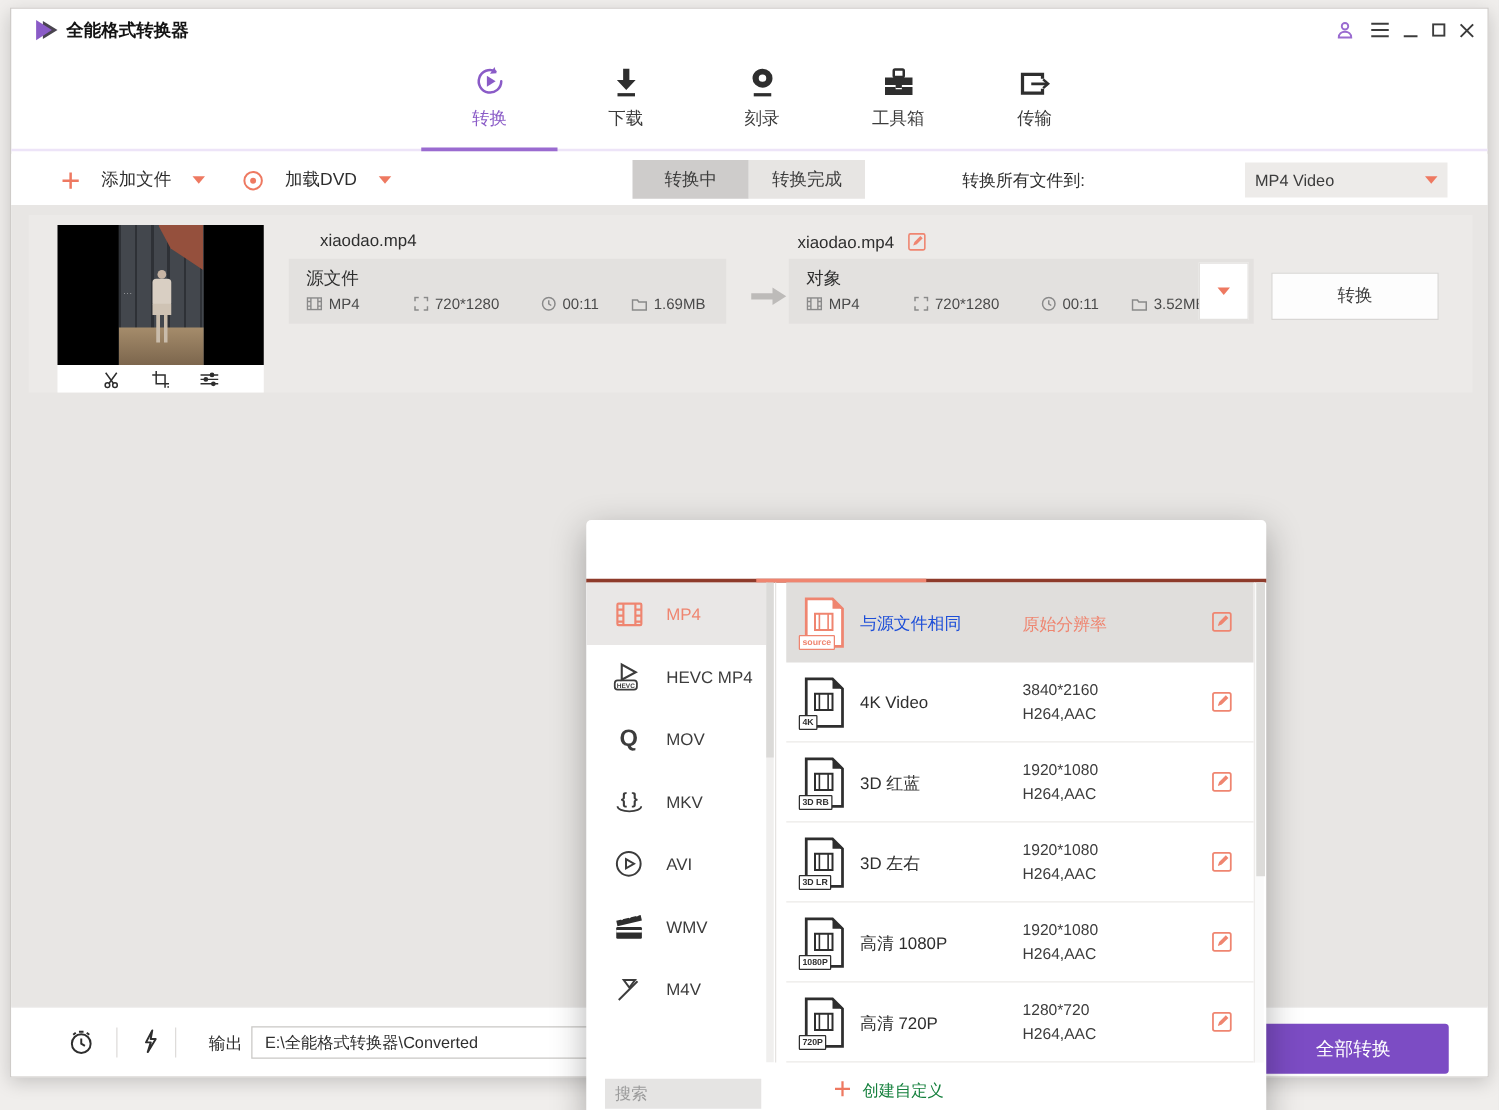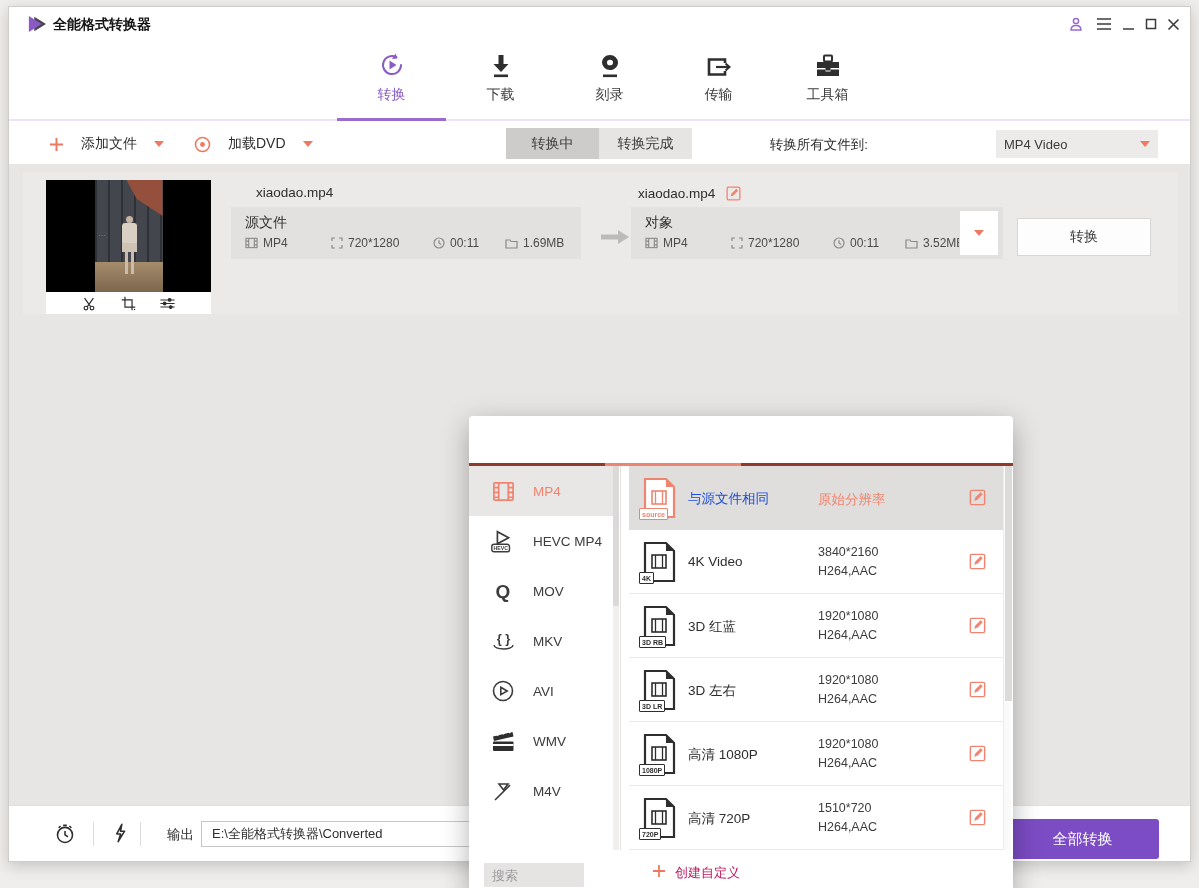--- a/index.html
+++ b/index.html
@@ -86,23 +86,23 @@
   .preset-row.selected .pr-icon { color:#ef8570; }
   .pr-badge { position:absolute; left:-3px; bottom:-1px; background:#fff; border:1.5px solid currentColor; font-size:7px; font-weight:bold; line-height:1; padding:1.5px 2px; border-radius:1px; white-space:nowrap; }
   .pr-name { position:absolute; left:59px; top:24px; font-size:13.5px; color:#2e2e2e; }
   .preset-row.selected .pr-name { color:#1d4ed8;text-align:center; }
   .pr-info { position:absolute; left:189px; top:13px; font-size:12.5px; line-height:19px; color:#3c3c3c; }
   .preset-row.selected .pr-info { top:24px; color:#ef8570; font-size:13.5px; }
   .pr-edit { position:absolute; right:16px; top:22px; width:19px; height:19px; cursor:pointer; }
   .rscroll { position:absolute; left:534px; top:50px; width:8px; height:384px; background:#fafafa; border-left:1px solid #eeecea; }
   .rscroll .rthumb { position:absolute; left:1px; top:0; width:7px; height:235px; background:#dcdbd9; }
   .pp-bottom { position:absolute; left:0; top:434px; right:0; height:50px; }
-  .search-input { position:absolute; left:15px; top:13px; width:100px; height:24px; background:#e5e4e3; border:none; outline:none; font-size:13px; padding:0 8px; color:#737373; font-family:Liberation Sans, sans-serif; }
+  .search-input { position:absolute; left:15px; top:13px; width:125px; height:24px; background:#e5e4e3; border:none; outline:none; font-size:13px; padding:0 8px; color:#737373; font-family:Liberation Mono, monospace; }
   .search-input::placeholder { color:#9a9a9a; }
-  .create-custom { position:absolute; left:183px; top:14px; display:flex; align-items:flex-start; gap:9px; font-size:13px; color:#be185d; cursor:pointer; }
+  .create-custom { position:absolute; left:198px; top:14px; display:flex; align-items:flex-start; gap:9px; font-size:13px; color:#15803d; cursor:pointer; }
 
   
   .bottombar { position:absolute; left:0; bottom:0; right:0; height:56px; background:#fff; border-top:1px solid #e2e0de; }
   .bb-icon { position:absolute; top:17px; width:22px; height:22px; cursor:pointer; }
   .bb-clock { left:45px; } .bb-flash { left:100px; top:16px; }
   .bb-div { position:absolute; top:16px; width:1px; height:24px; background:#dedcda; }
   .bbd1 { left:84px; } .bbd2 { left:131px; }
   .bb-out-label { position:absolute; left:158px; top:20px; font-size:13.5px; color:#2e2e2e; }
   .path-select { position:absolute; left:192px; top:15px; width:358px; height:26px; border:1px solid #c9c7c5; background:#fff; display:flex; align-items:center; padding:0 10px; font-size:13px; color:#2e2e2e; cursor:pointer; }
   .path-select .caret { margin-left:auto; }
@@ -176,37 +176,37 @@
         <span class="ni">
           <svg width="24" height="26" viewBox="0 0 24 26">
               <path fill-rule="evenodd" d="M12 2a8 8 0 0 1 8 8c0 4.4-3.6 8-8 8a8 8 0 0 1-8-8c0-4.4 3.6-8 8-8zm0 5a3 3 0 1 0 0 6 3 3 0 0 0 0-6z" fill="#2e2e2e" transform="scale(1 0.95)"></path>
               <rect x="5" y="21.5" width="14" height="2.6" fill="#2e2e2e"></rect>
             </svg>
         </span>
         <span class="nl">刻录</span>
       </div>
       <div class="nav-tab">
         <span class="ni">
+          <svg width="26" height="26" viewBox="0 0 26 26">
+              <rect x="9" y="2.5" width="8" height="6" rx="1" fill="none" stroke="#2e2e2e" stroke-width="2"></rect>
+              <path d="M2 9h22v6h-8.5v2.4h-5V15H2z" fill="#2e2e2e"></path>
+              <path d="M2 16.6h8.5v1.8h5v-1.8H24V23H2z" fill="#2e2e2e"></path>
+            </svg>
+        </span>
+        <span class="nl">工具箱</span>
+      </div>
+      <div class="nav-tab">
+        <span class="ni">
           <svg width="28" height="24" viewBox="0 0 28 24" fill="none" stroke="#2e2e2e" stroke-width="2.6">
               <path d="M20 8V4.5H4v15h16V16"></path>
               <path d="M11 12h13" stroke-width="2.2"></path>
               <path d="M20.5 8.5l4 3.5-4 3.5" stroke-width="2" fill="none"></path>
             </svg>
         </span>
         <span class="nl">传输</span>
-      </div>
-      <div class="nav-tab">
-        <span class="ni">
-          <svg width="26" height="26" viewBox="0 0 26 26">
-              <rect x="9" y="2.5" width="8" height="6" rx="1" fill="none" stroke="#2e2e2e" stroke-width="2"></rect>
-              <path d="M2 9h22v6h-8.5v2.4h-5V15H2z" fill="#2e2e2e"></path>
-              <path d="M2 16.6h8.5v1.8h5v-1.8H24V23H2z" fill="#2e2e2e"></path>
-            </svg>
-        </span>
-        <span class="nl">工具箱</span>
       </div>
     </div>
     <div class="nav-underline"></div>
   </div>
 
   <div class="toolbar">
     <div class="tb-btn tb-add">
       <svg width="15" height="15" viewBox="0 0 15 15" stroke="#ee7961" stroke-width="2">
           <path d="M7.5 1v13M1 7.5h13"></path>
         </svg>
@@ -516,21 +516,21 @@
           <div class="pr-icon">
             <svg width="34" height="42" viewBox="0 0 34 42">
                 <path d="M3 2h21l8 8v30H3z" fill="#fff" stroke="currentColor" stroke-width="2.2"></path>
                 <path d="M24 2l8 8h-8z" fill="currentColor"></path>
                 <rect x="10" y="14" width="14" height="13" fill="none" stroke="currentColor" stroke-width="1.6"></rect>
                 <path d="M13.5 14v13M20.5 14v13" stroke="currentColor" stroke-width="1.3"></path>
               </svg>
             <span class="pr-badge">720P</span>
           </div>
           <span class="pr-name">高清 720P</span>
-          <span class="pr-info"><span>1510*720</span><br><span>H264,AAC</span></span>
+          <span class="pr-info"><span>1280*720</span><br><span>H264,AAC</span></span>
           <svg class="pr-edit" viewBox="0 0 20 20" fill="none" stroke="#ef8570" stroke-width="1.5">
               <rect x="2.5" y="2.5" width="15" height="15" rx="1.5"></rect>
               <path d="M6.5 13.5l1.2-3.4 5.6-5.6 2.2 2.2-5.6 5.6z" fill="#ef8570" stroke="none"></path>
             </svg>
         </div>
       </div>
 
       <div class="rscroll">
           <div class="rthumb"></div>
         </div>

